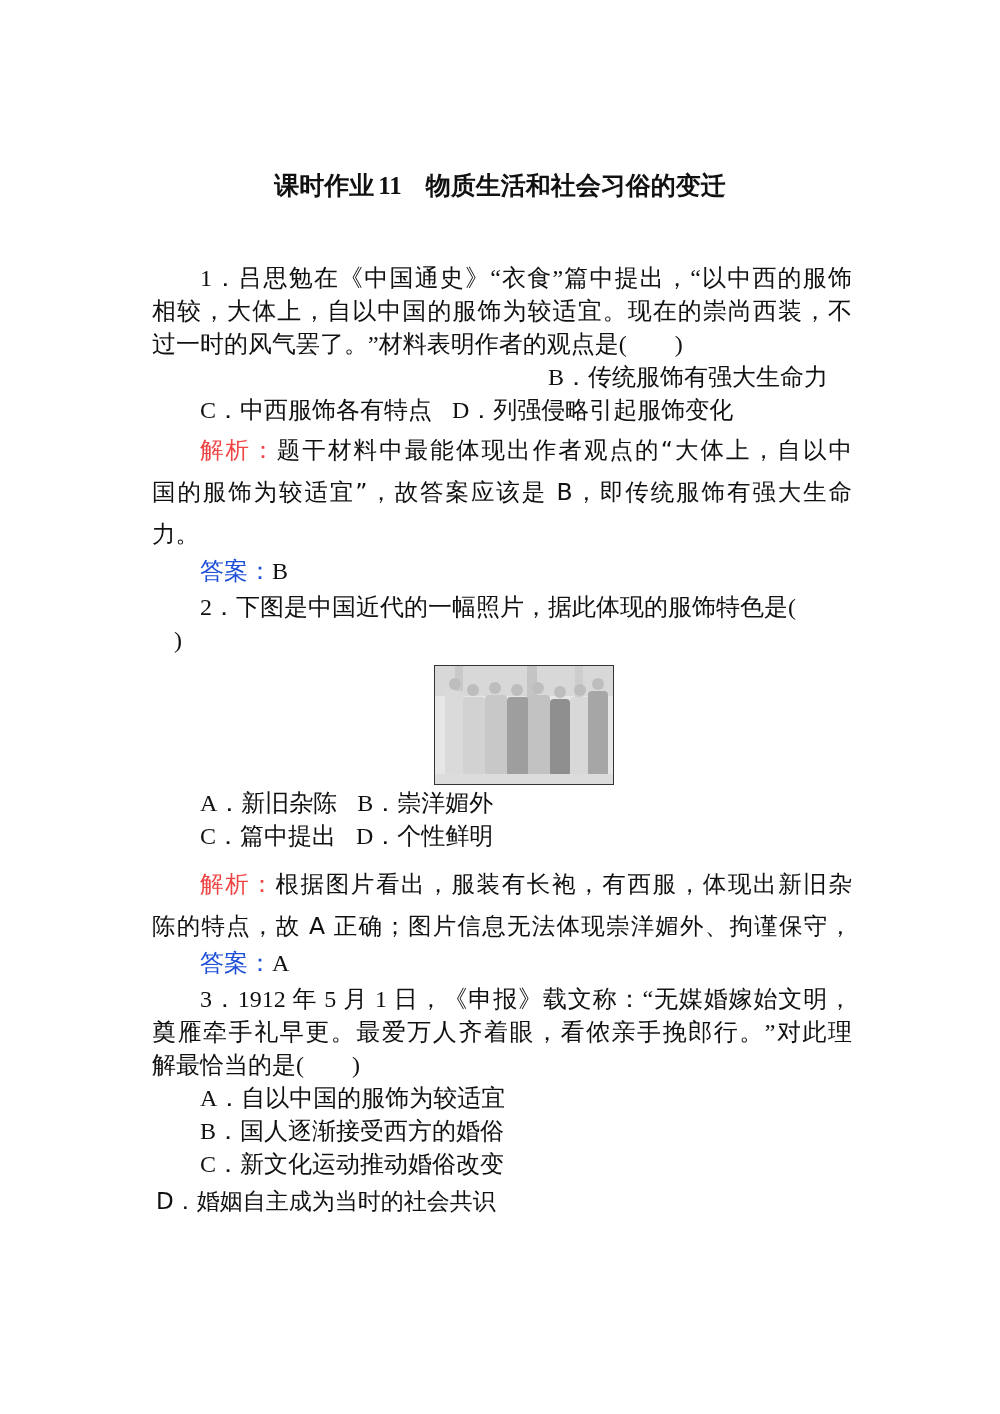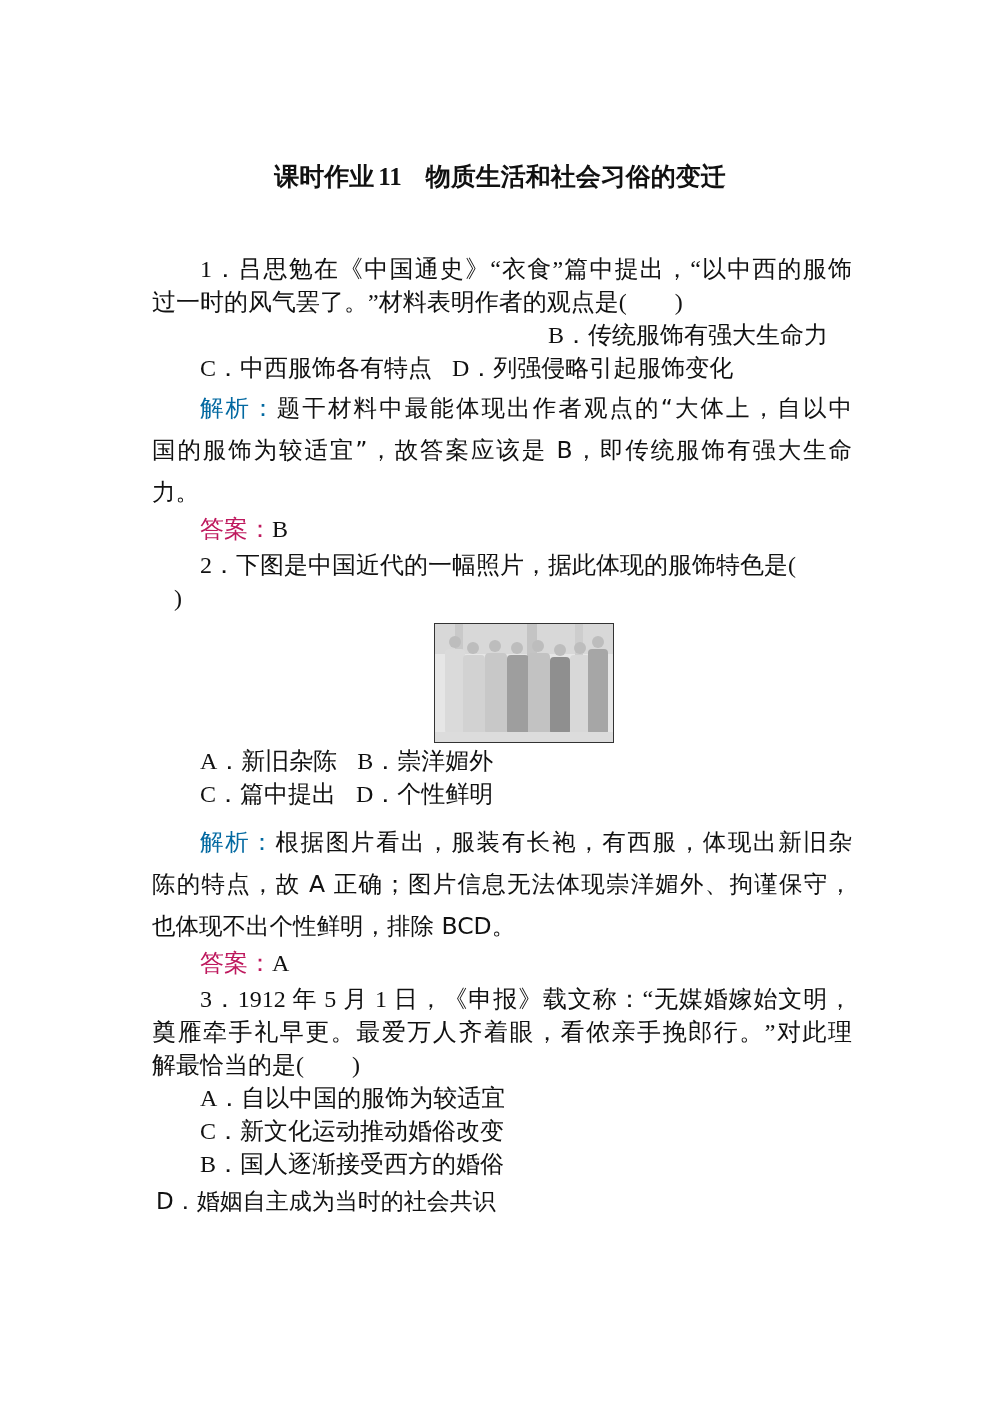--- a/index.html
+++ b/index.html
@@ -1,38 +1,38 @@
 <!DOCTYPE html>
 <html><head>
 <meta charset="utf-8">
 <style>
   html, body { margin: 0; padding: 0; background: #ffffff; }
   body { width: 1000px; height: 1414px; position: relative; overflow: hidden; color: #111; }
-  .page { position: absolute; left: 0; top: 8px; width: 1000px; height: 1328px; }
+  .page { position: absolute; left: 0; top: 17px; width: 1000px; height: 1328px; }
   .title {
     position: absolute; top: 152px; left: 0; width: 1000px; text-align: center;
     font-family: "DejaVu Sans", "Liberation Sans", sans-serif; font-weight: bold;
     font-size: 25px; letter-spacing: 0px; color: #111;
   }
   .title .num { font-family: "Liberation Serif", "DejaVu Serif", serif; font-weight: bold; margin: 0 24px 0 4px; }
   .content {
     position: absolute; left: 152px; top: 245px; width: 700px;
     font-family: "Liberation Serif", "DejaVu Serif", serif; font-size: 24px; color: #111;
   }
   .line { line-height: 33px; height: 33px; white-space: nowrap; }
   .ind { padding-left: 48px; }
   .justify { text-align: justify; text-align-last: justify; }
   .section-heading { font-family: "DejaVu Sans", "Liberation Sans", sans-serif; font-size: 23px; }
   .analysis {
     font-family: "DejaVu Sans", "Liberation Sans", sans-serif; font-size: 23.5px;
     line-height: 42px;
   }
   .analysis .line { line-height: 42px; height: 42px; }
-  .lbl-analysis { color: #0369a1; }
-  .lbl-answer { color: #be185d; font-family: "DejaVu Sans", "Liberation Sans", sans-serif; }
+  .lbl-analysis { color: #ef4444; }
+  .lbl-answer { color: #1d4ed8; font-family: "DejaVu Sans", "Liberation Sans", sans-serif; }
   .answer { line-height: 33px; height: 36px; }
   .opt-b1 { position: absolute; left: 396px; }
   .opt-row { position: relative; }
   .opt-gap { display: inline-block; width: 20px; }
   .photo-wrap { height: 130px; position: relative; }
   .photo {
     position: absolute; left: 282px; top: 8px; width: 178px; height: 118px;
     border: 1.5px solid #333; background: #e9e9e9; overflow: hidden;
   }
   .photo svg { display: block; }
@@ -45,20 +45,21 @@
 
   <div class="title">
     <span>课时作业</span><span class="num">11</span><span>物质生活和社会习俗的变迁</span>
   </div>
 
   <div class="content">
 
 
     <div>
       <div class="line ind justify">1．吕思勉在《中国通史》“衣食”篇中提出，“以中西的服饰</div>
+      <div class="line justify">相较，大体上，自以中国的服饰为较适宜。现在的崇尚西装，不</div>
       <div class="line">过一时的风气罢了。”材料表明作者的观点是(　　)</div>
       <div class="line ind opt-row">
         <span class="opt-b1">B．传统服饰有强大生命力</span>
       </div>
       <div class="line ind">
         <span>C．中西服饰各有特点</span><span class="opt-gap"></span><span>D．列强侵略引起服饰变化</span>
       </div>
       <div class="analysis" style="margin-top:2px;">
         <div class="line ind justify">
           <span class="lbl-analysis">解析：</span><span>题干材料中最能体现出作者观点的“大体上，自以中</span>
@@ -111,31 +112,30 @@
         <span>A．新旧杂陈</span><span class="opt-gap"></span><span>B．崇洋媚外</span>
       </div>
       <div class="line ind">
         <span>C．篇中提出</span><span class="opt-gap"></span><span>D．个性鲜明</span>
       </div>
       <div class="analysis" style="margin-top:10px;">
         <div class="line ind justify">
           <span class="lbl-analysis">解析：</span><span>根据图片看出，服装有长袍，有西服，体现出新旧杂</span>
         </div>
         <div class="line justify">陈的特点，故 A 正确；图片信息无法体现崇洋媚外、拘谨保守，</div>
-        <div class="line">也体现不出个性鲜明，排除 BCD。</div>
       </div>
       <div class="line ind answer">
         <span class="lbl-answer">答案：</span><span>A</span>
       </div>
     </div>
 
     <div>
       <div class="line ind justify">3．1912 年 5 月 1 日，《申报》载文称：“无媒婚嫁始文明，</div>
       <div class="line justify">奠雁牵手礼早更。最爱万人齐着眼，看侬亲手挽郎行。”对此理</div>
       <div class="line">解最恰当的是(　　)</div>
       <div class="line ind">A．自以中国的服饰为较适宜</div>
+      <div class="line ind">B．国人逐渐接受西方的婚俗</div>
       <div class="line ind">C．新文化运动推动婚俗改变</div>
-      <div class="line ind">B．国人逐渐接受西方的婚俗</div>
       <div class="line lastline" style="margin-top:4px; font-family: 'DejaVu Sans','Liberation Sans',sans-serif; font-size:23px;">D．婚姻自主成为当时的社会共识</div>
     </div>
 
   </div>
 </div>
 
 </body></html>

